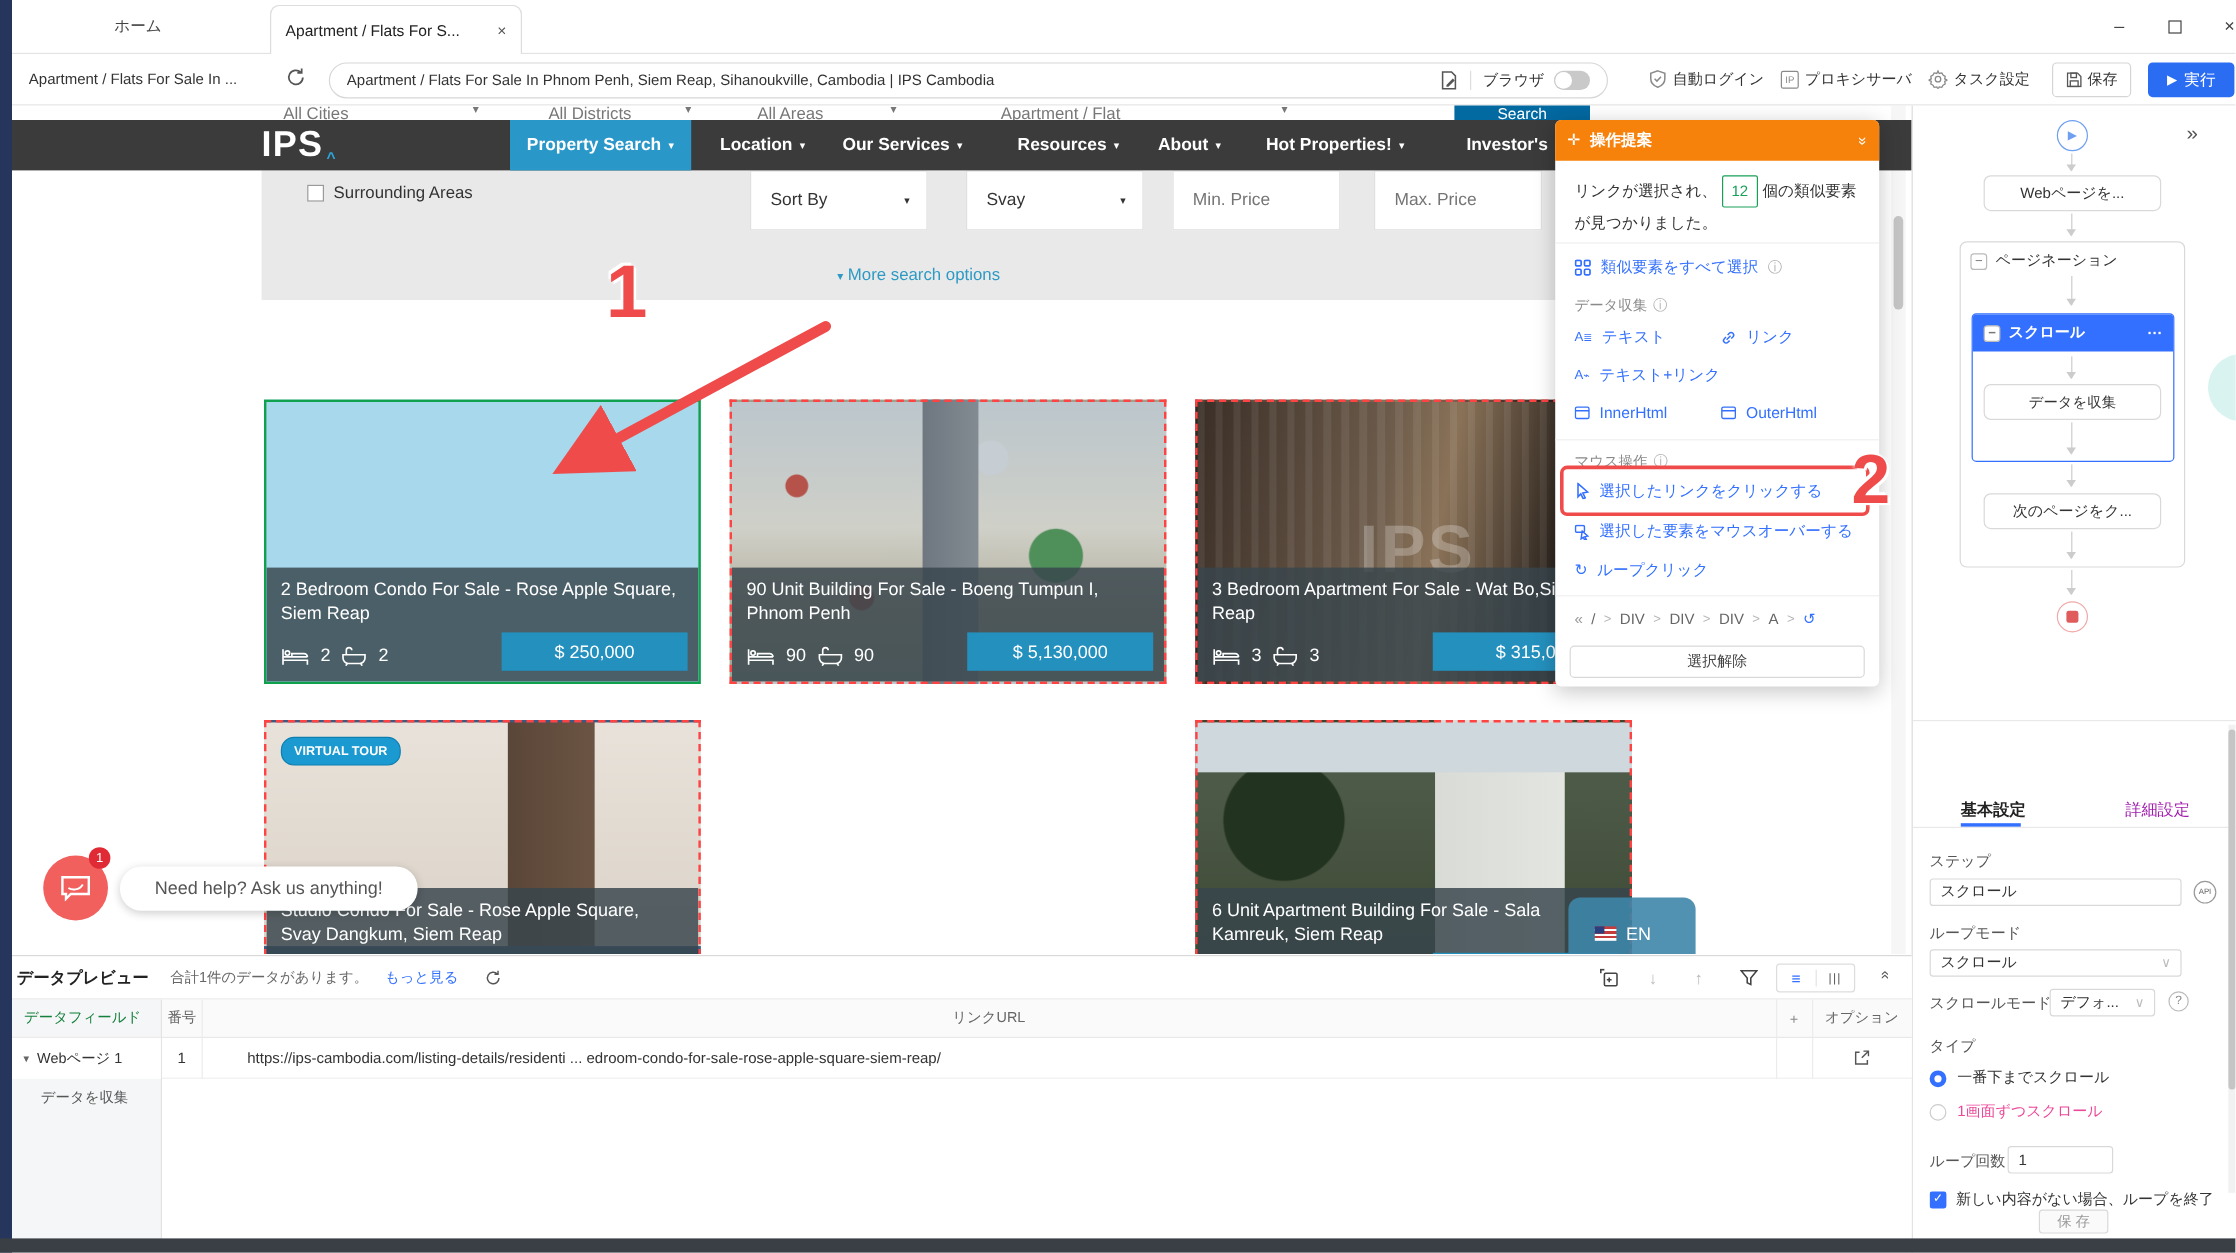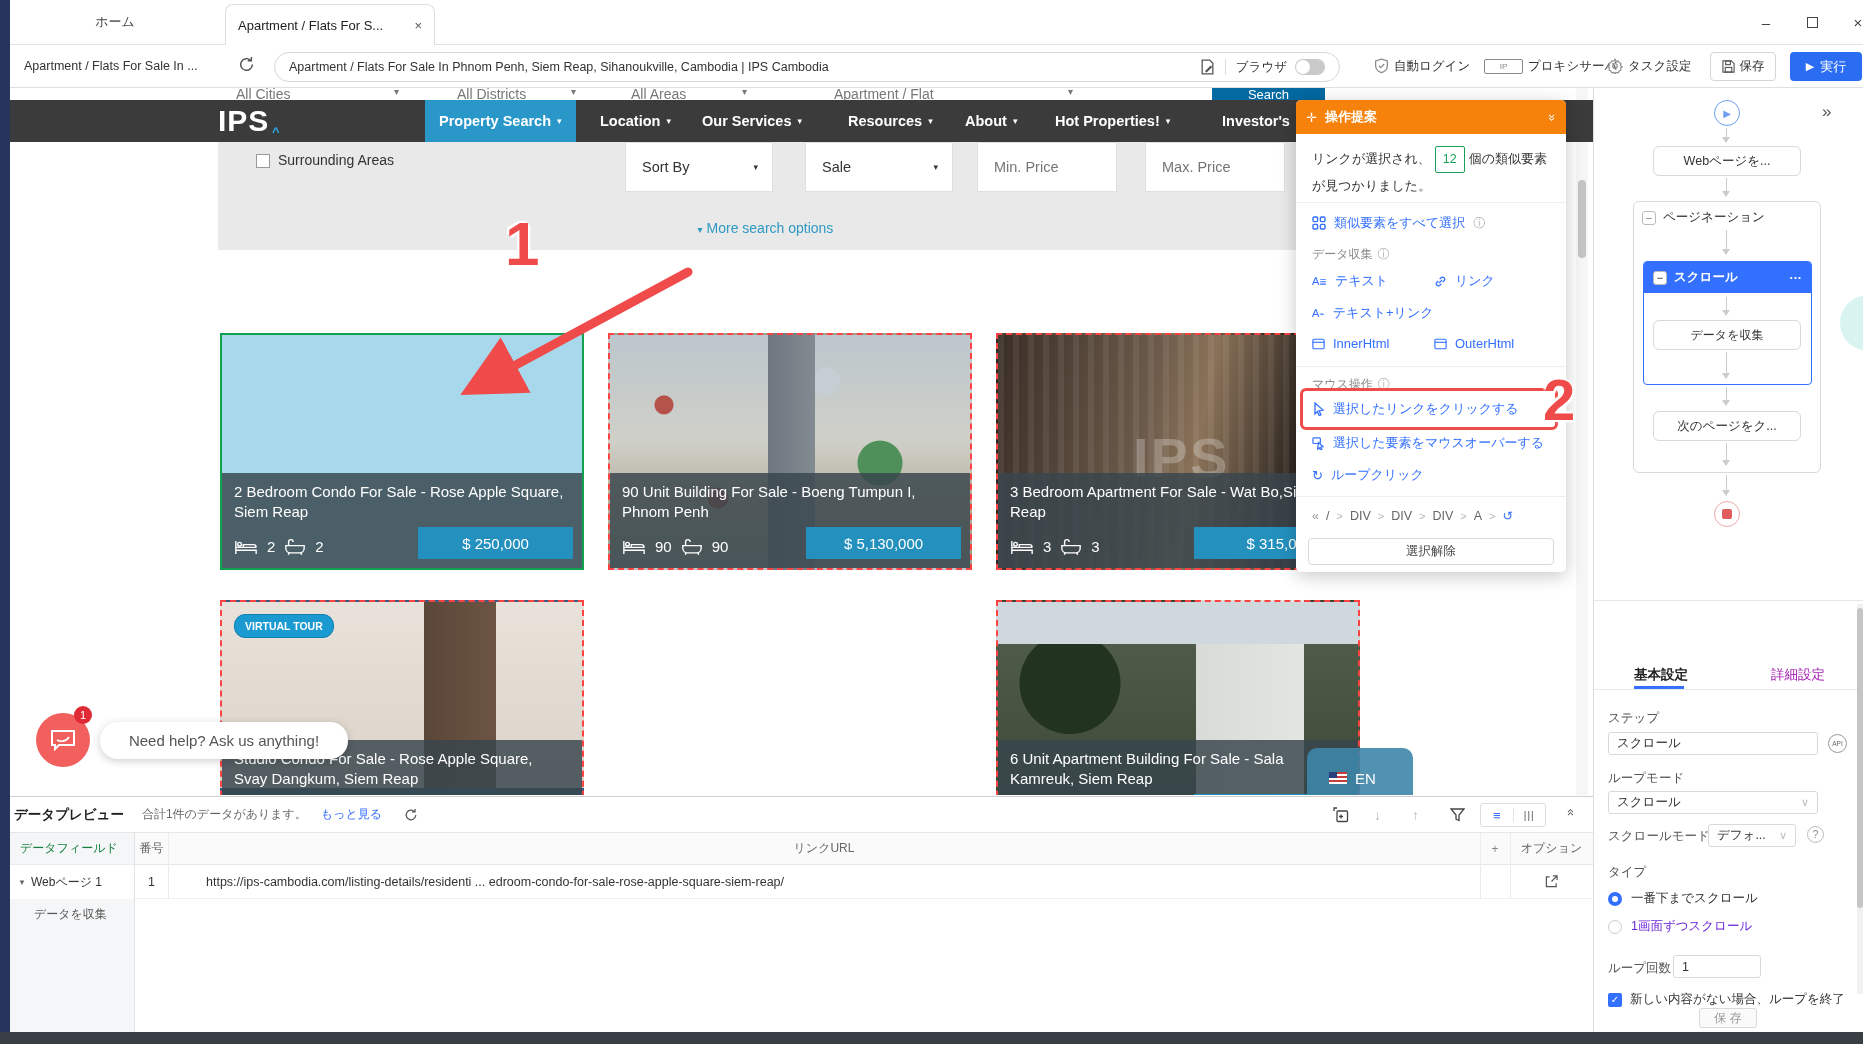--- a/index.html
+++ b/index.html
@@ -161,21 +161,21 @@
       </span>
   </div>
   <div class="tb-item abs flex" style="left:1364px">
     <svg width="15" height="16" viewBox="0 0 14 15">
         <path d="M7 1l5.5 1.8v4.4c0 3.6-2.3 5.5-5.5 6.6C3.8 12.7 1.5 10.8 1.5 7.2V2.8z" fill="none" stroke="#8a8a8a" stroke-width="1.2"></path>
         <path d="M4.5 7.2l1.8 1.8 3.2-3.4" fill="none" stroke="#8a8a8a" stroke-width="1.2"></path>
       </svg>
     <span>自動ログイン</span>
   </div>
   <div class="tb-item abs flex" style="left:1474px">
-    <span style="width:39px;height:15px;border:1.2px solid #8a8a8a;border-radius:2px;font-size:8px;color:#8a8a8a;display:flex;align-items:center;justify-content:center">IP</span>
+    <span style="width:15px;height:15px;border:1.2px solid #8a8a8a;border-radius:2px;font-size:8px;color:#8a8a8a;display:flex;align-items:center;justify-content:center">IP</span>
     <span>プロキシサーバ</span>
   </div>
   <div class="tb-item abs flex" style="left:1597px">
     <svg width="16" height="16" viewBox="0 0 16 16">
         <path d="M8 1.2l1 2 2.2-.4 1 1.8 1.8 1-.4 2.2 2 1-2 1 .4 2.2-1.8 1-1 1.8-2.2-.4-1 2-1-2-2.2.4-1-1.8-1.8-1 .4-2.2-2-1 2-1-.4-2.2 1.8-1 1-1.8 2.2.4z" fill="none" stroke="#8a8a8a" stroke-width="1.1"></path>
         <circle cx="8" cy="8" r="2.3" fill="none" stroke="#8a8a8a" stroke-width="1.1"></circle>
       </svg>
     <span>タスク設定</span>
   </div>
   <div id="btn-save" class="abs flex">
@@ -239,21 +239,21 @@
   </div>
 
   <div id="filter-panel" class="abs">
     <span id="chk-surround" class="abs"></span>
     <span id="lbl-surround" class="abs">Surrounding Areas</span>
     <div class="fbox abs flex" style="left:407px;width:148px;padding:0 16px">
         <span>Sort By</span>
         <span class="crt">▾</span>
       </div>
     <div class="fbox abs flex" style="left:587px;width:148px;padding:0 16px">
-        <span>Sale</span>
+        <span>Svay</span>
         <span class="crt">▾</span>
       </div>
     <input class="finput abs" style="left: 759px; width: 140px; height: 50px;" placeholder="Min. Price">
     <input class="finput abs" style="left: 927px; width: 140px; height: 50px;" placeholder="Max. Price">
     <div id="more-opts" class="abs"><span style="font-size:10px">▾</span> <span>More search options</span></div>
   </div>
 
   <div id="card1" class="card" style="left:210px;top:245px">
     <div class="caption">
       <div class="cap-title">2 Bedroom Condo For Sale - Rose Apple Square, Siem Reap</div>
@@ -545,21 +545,21 @@
     </div>
   <div class="abs flex" style="left:213px;top:738px;width:17px;height:17px;border:1px solid #bbb;border-radius:50%;justify-content:center;font-size:10px;color:#888">?</div>
 
   <div class="st-label abs" style="top:776px">タイプ</div>
   <div class="abs flex" style="left:14px;top:802px;gap:9px">
     <span class="radio sel"></span>
     <span style="font-size:12.5px;color:#333">一番下までスクロール</span>
   </div>
   <div class="abs flex" style="left:14px;top:830px;gap:9px">
     <span class="radio"></span>
-    <span style="font-size:12.5px;color:#6d28d9">1画面ずつスクロール</span>
+    <span style="font-size:12.5px;color:#ec4899">1画面ずつスクロール</span>
   </div>
 
   <div class="st-label abs" style="top:872px">ループ回数</div>
   <input class="st-input abs" style="left: 79px; top: 867px; width: 88px;" value="1">
 
   <div class="abs flex" style="left:14px;top:903px;gap:8px;width:250px;overflow:hidden;white-space:nowrap">
     <span style="min-width:14px;height:14px;background:#3370ff;border-radius:2px;color:#fff;font-size:10px;text-align:center;line-height:14px"><i style="font-style:normal">✓</i></span>
     <span style="font-size:12.5px;color:#333">新しい内容がない場合、ループを終了</span>
   </div>
 

